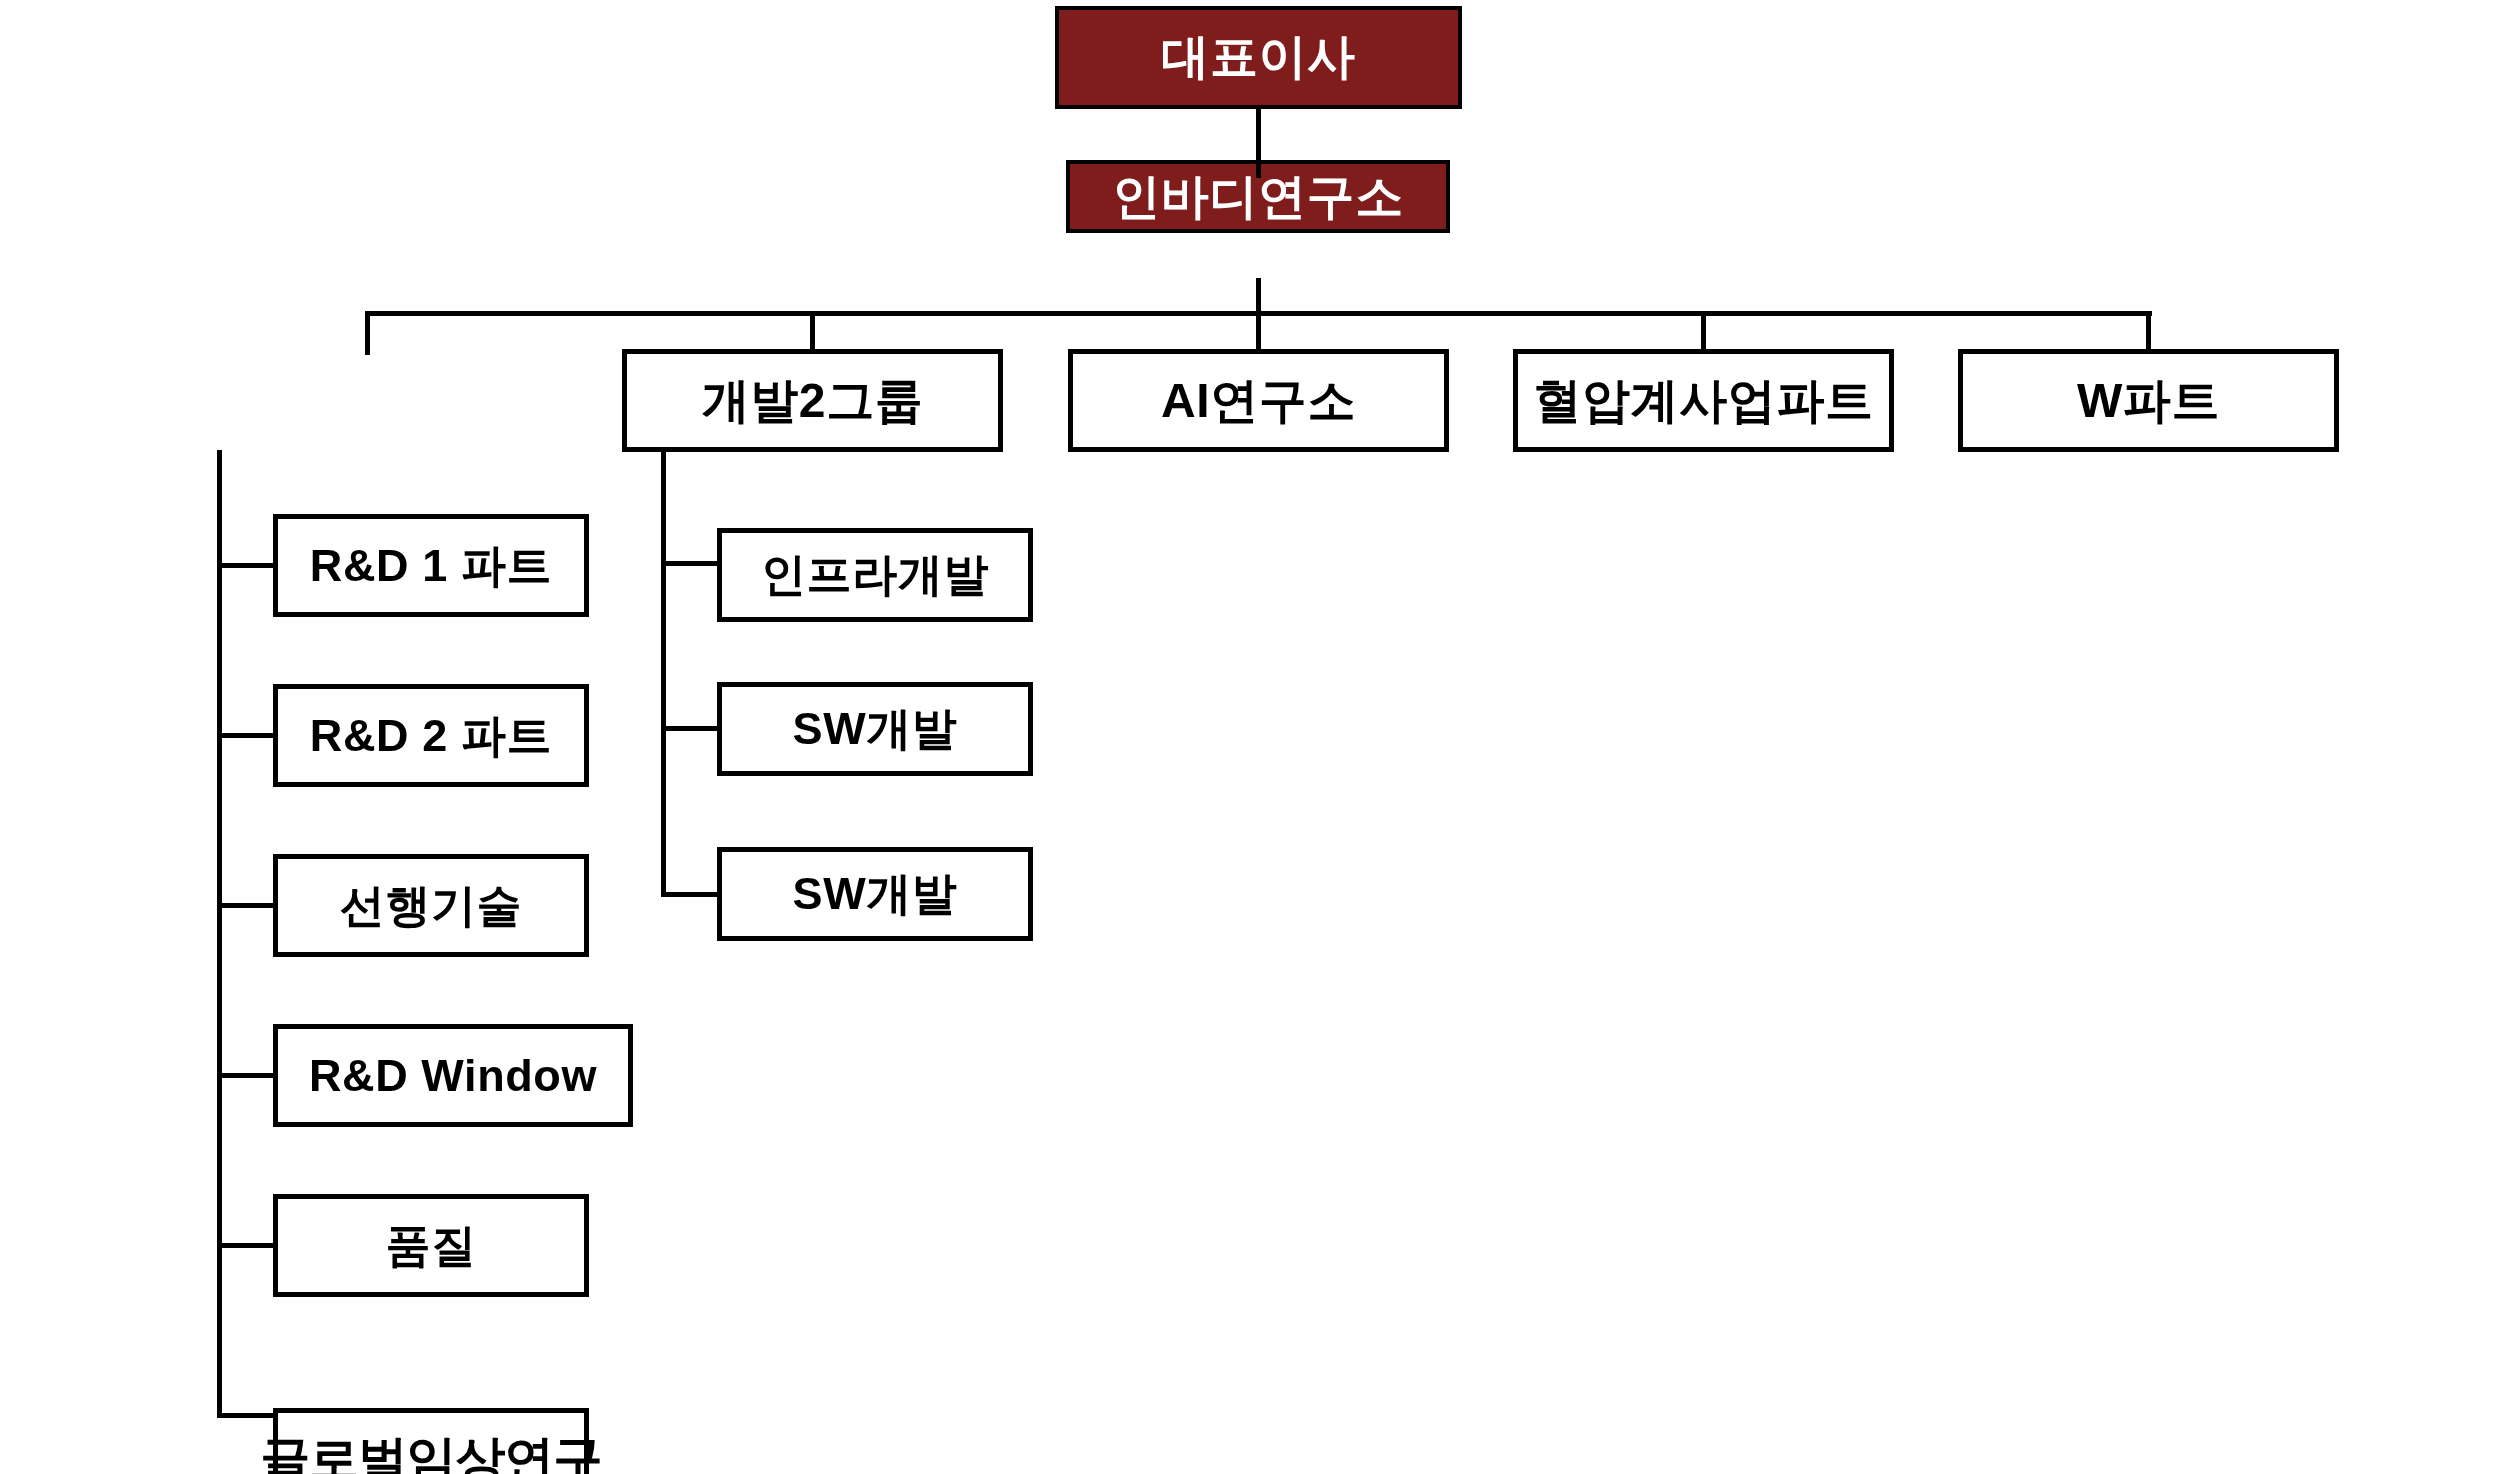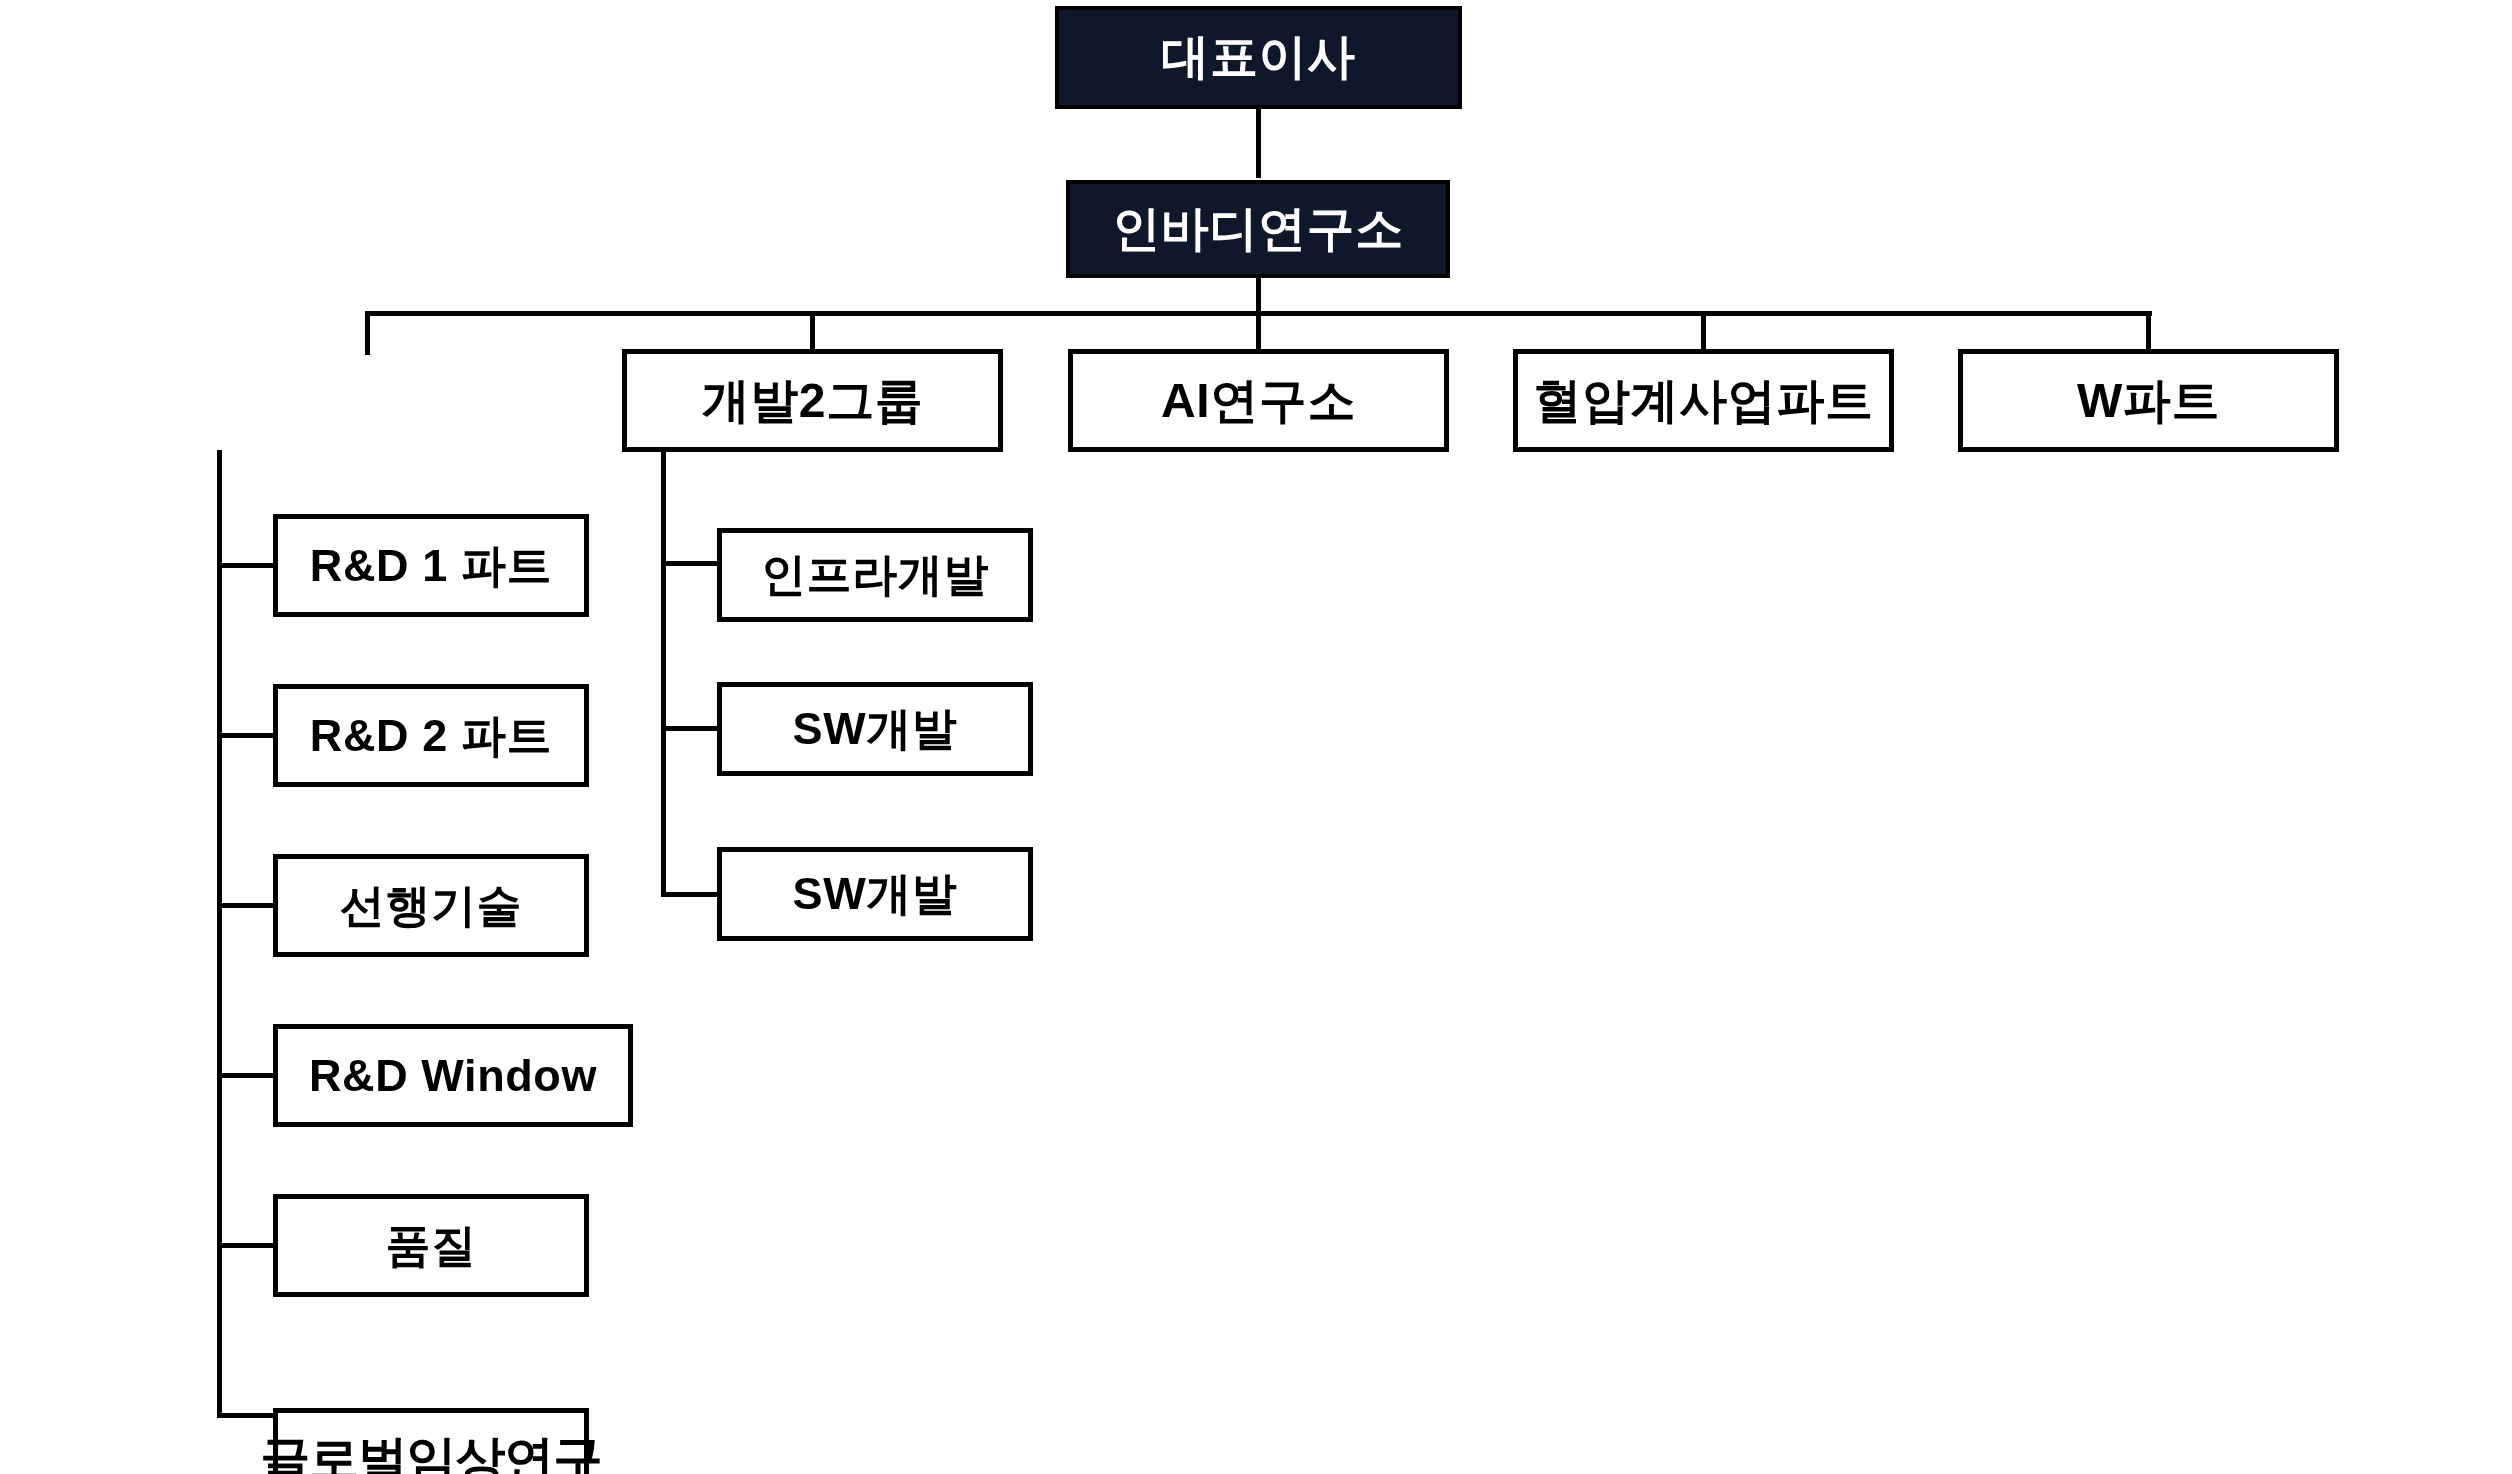--- a/index.html
+++ b/index.html
@@ -24,21 +24,21 @@
     display: flex;
     align-items: center;
     justify-content: center;
     text-align: center;
     font-weight: bold;
     font-size: 48px;
     letter-spacing: 0.6px;
     white-space: nowrap;
   }
   .node.navy {
-    background: #0f172a;
+    background: #7f1d1d;
     color: #ffffff;
     border: 4.1px solid #000000;
   }
   .node.child {
     font-size: 45px;
   }
   .node.tight {
     font-size: 50px;
     letter-spacing: -1.2px;
     margin-top: 44px;
@@ -48,21 +48,21 @@
     background: #000000;
   }
 </style>
 </head>
 <body>
 
 <div class="canvas">
 
   <div class="node navy" style="left:1055px; top:5.9px; width:407px; height:103px;">대표이사</div>
 
-  <div class="node navy" style="left:1066px; top:180px; width:384px; height:98px;text-align:center;">인바디연구소</div>
+  <div class="node navy" style="left:1066px; top:160px; width:384px; height:73px;text-align:center;">인바디연구소</div>
 
   <div class="line" style="left:1256px; top:108px; width:4.7px; height:70px;"></div>
 
   <div class="line" style="left:1256px; top:278px; width:4.7px; height:37px;"></div>
 
   <div class="line" style="left:365px; top:311px; width:1787px; height:4.7px;"></div>
 
   <div class="line" style="left:365px; top:311px; width:4.7px; height:44px;"></div>
   <div class="line" style="left:810px; top:311px; width:4.7px; height:44px;"></div>
   <div class="line" style="left:1256px; top:311px; width:4.7px; height:44px;"></div>

